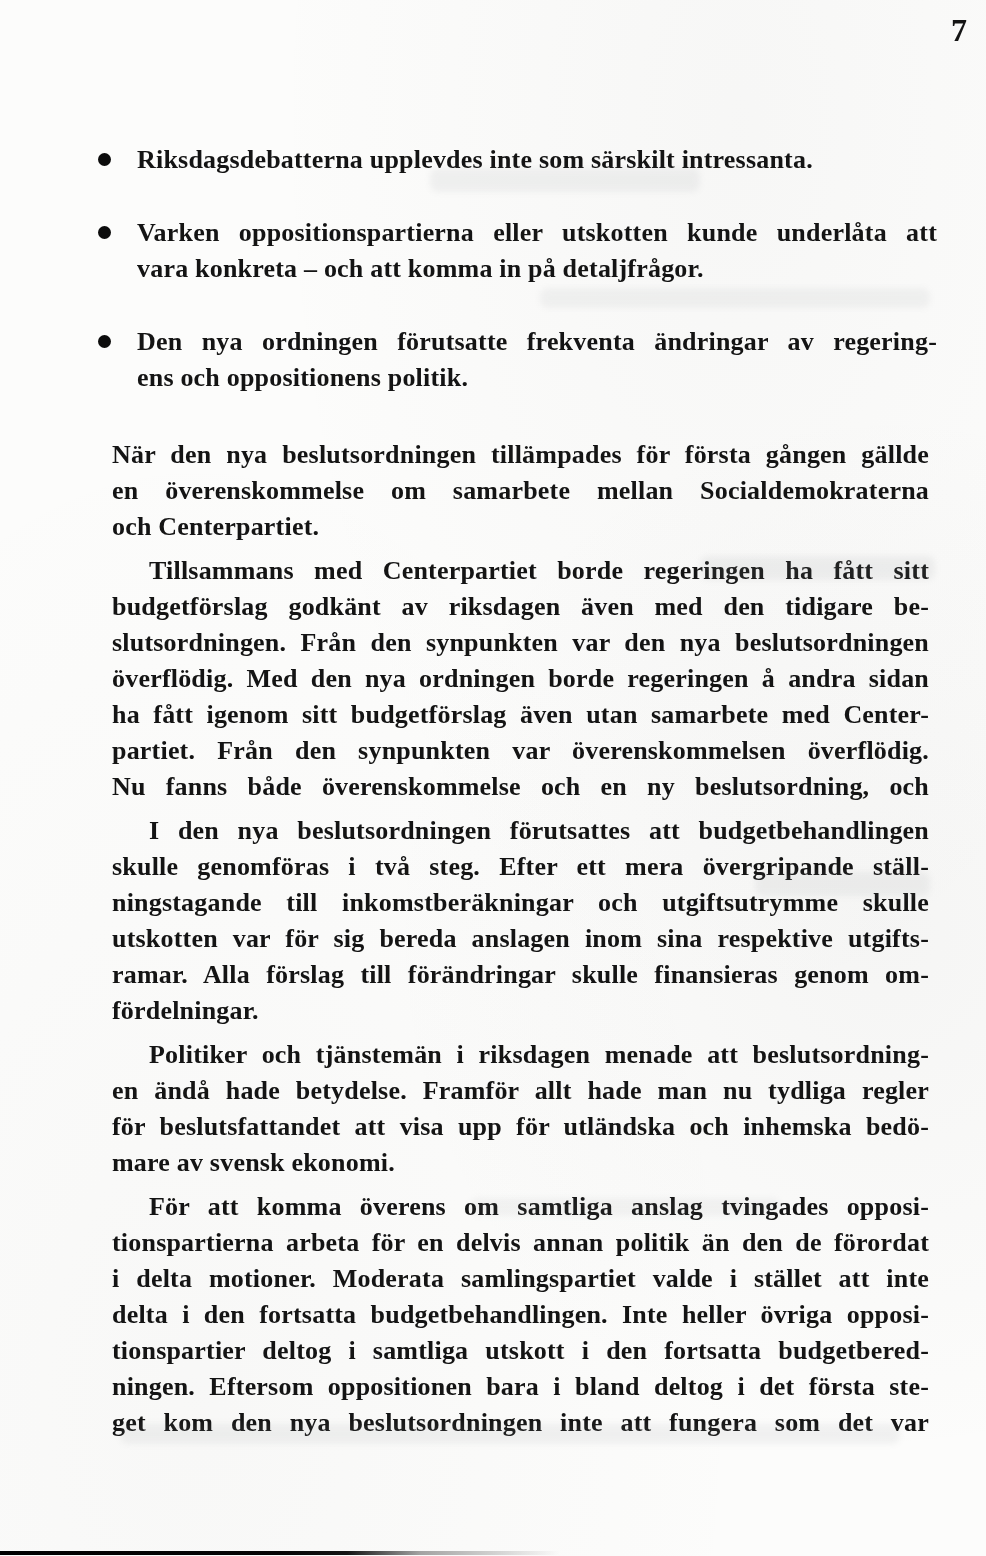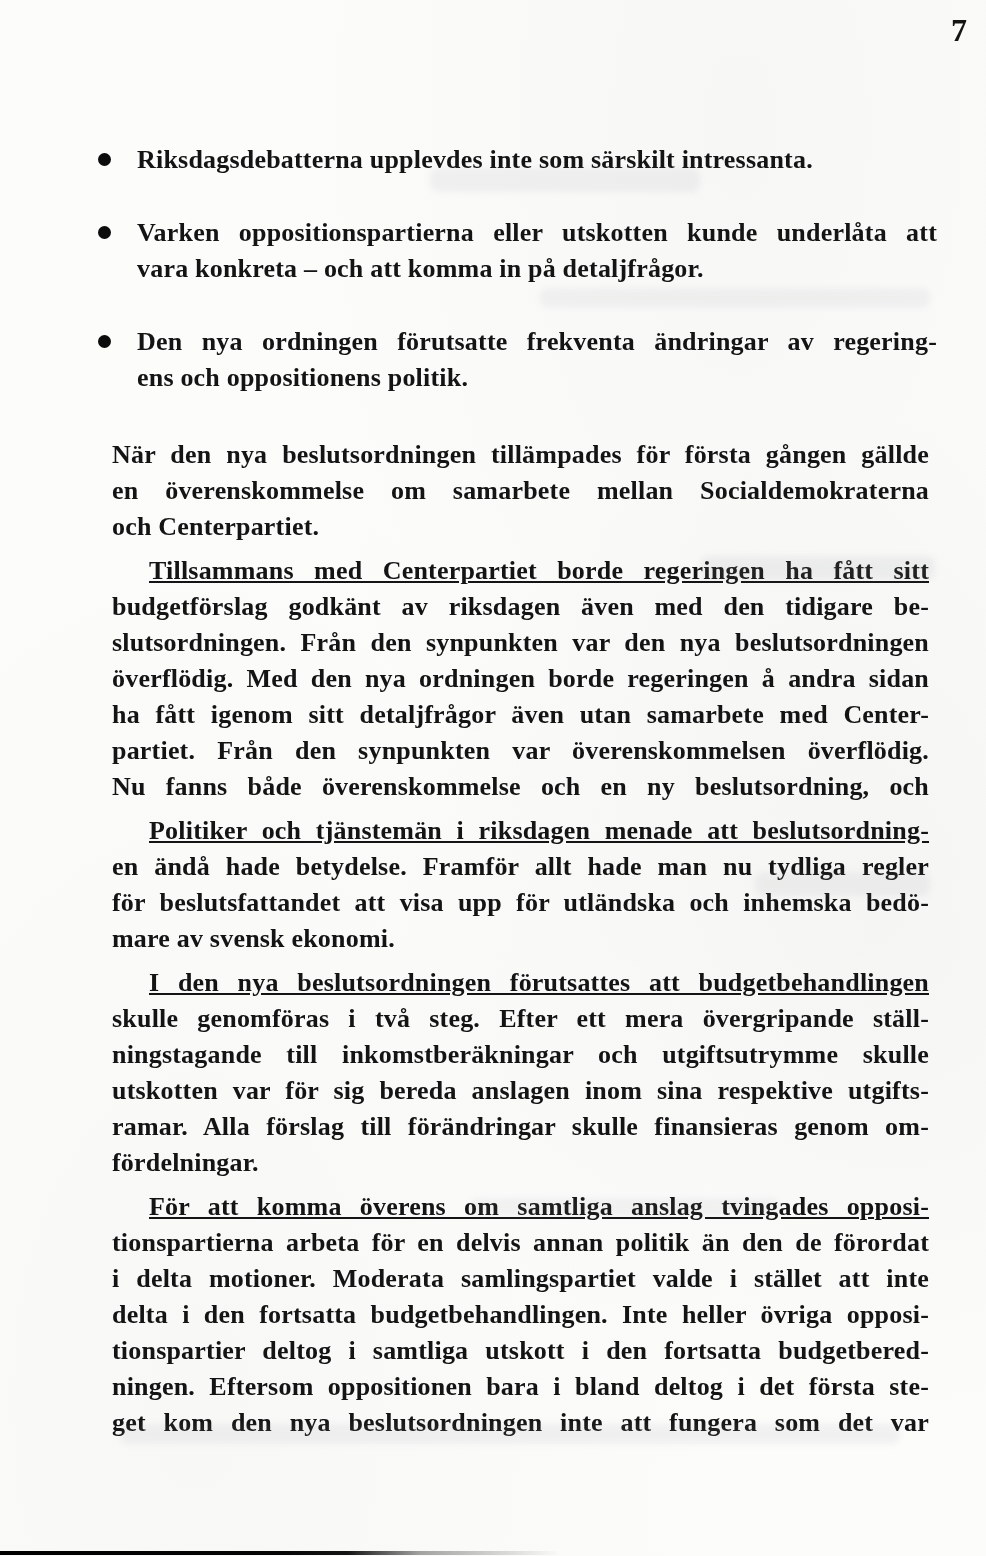--- a/index.html
+++ b/index.html
@@ -47,21 +47,21 @@
     position: absolute;
     left: -6px;
     top: 11px;
     width: 13px;
     height: 13px;
     border-radius: 50%;
     background: #0c0c0c;
   }
   .body-text { margin-top: 41px; }
   .paragraph { margin: 8px; }
-  .paragraph.indent-first .line:first-child { text-indent: 37px; text-decoration: underline; }
+  .paragraph.indent-first .line:first-child { text-indent: 37px; }
   .smudge {
     position: absolute;
     background: #8e9296;
     filter: blur(3px);
     border-radius: 8px;
     pointer-events: none;
   }
   .edge-line {
     position: absolute;
     left: 0;
@@ -107,37 +107,37 @@
         <div class="paragraph">
           <div class="line">När den nya beslutsordningen tillämpades för första gången gällde</div>
           <div class="line">en överenskommelse om samarbete mellan Socialdemokraterna</div>
           <div class="line last">och Centerpartiet.</div>
         </div>
         <div class="paragraph indent-first">
           <div class="line">Tillsammans med Centerpartiet borde regeringen ha fått sitt</div>
           <div class="line">budgetförslag godkänt av riksdagen även med den tidigare be-</div>
           <div class="line">slutsordningen. Från den synpunkten var den nya beslutsordningen</div>
           <div class="line">överflödig. Med den nya ordningen borde regeringen å andra sidan</div>
-          <div class="line">ha fått igenom sitt detaljfrågor även utan samarbete med Center-</div>
+          <div class="line">ha fått igenom sitt budgetförslag även utan samarbete med Center-</div>
           <div class="line">partiet. Från den synpunkten var överenskommelsen överflödig.</div>
           <div class="line">Nu fanns både överenskommelse och en ny beslutsordning, och</div>
-        </div>
-        <div class="paragraph indent-first">
-          <div class="line">Politiker och tjänstemän i riksdagen menade att beslutsordning-</div>
-          <div class="line">en ändå hade betydelse. Framför allt hade man nu tydliga regler</div>
-          <div class="line">för beslutsfattandet att visa upp för utländska och inhemska bedö-</div>
-          <div class="line last">mare av svensk ekonomi.</div>
         </div>
         <div class="paragraph indent-first">
           <div class="line">I den nya beslutsordningen förutsattes att budgetbehandlingen</div>
           <div class="line">skulle genomföras i två steg. Efter ett mera övergripande ställ-</div>
           <div class="line">ningstagande till inkomstberäkningar och utgiftsutrymme skulle</div>
           <div class="line">utskotten var för sig bereda anslagen inom sina respektive utgifts-</div>
           <div class="line">ramar. Alla förslag till förändringar skulle finansieras genom om-</div>
           <div class="line last">fördelningar.</div>
+        </div>
+        <div class="paragraph indent-first">
+          <div class="line">Politiker och tjänstemän i riksdagen menade att beslutsordning-</div>
+          <div class="line">en ändå hade betydelse. Framför allt hade man nu tydliga regler</div>
+          <div class="line">för beslutsfattandet att visa upp för utländska och inhemska bedö-</div>
+          <div class="line last">mare av svensk ekonomi.</div>
         </div>
         <div class="paragraph indent-first">
           <div class="line">För att komma överens om samtliga anslag tvingades opposi-</div>
           <div class="line">tionspartierna arbeta för en delvis annan politik än den de förordat</div>
           <div class="line">i delta motioner. Moderata samlingspartiet valde i stället att inte</div>
           <div class="line">delta i den fortsatta budgetbehandlingen. Inte heller övriga opposi-</div>
           <div class="line">tionspartier deltog i samtliga utskott i den fortsatta budgetbered-</div>
           <div class="line">ningen. Eftersom oppositionen bara i bland deltog i det första ste-</div>
           <div class="line">get kom den nya beslutsordningen inte att fungera som det var</div>
         </div>

